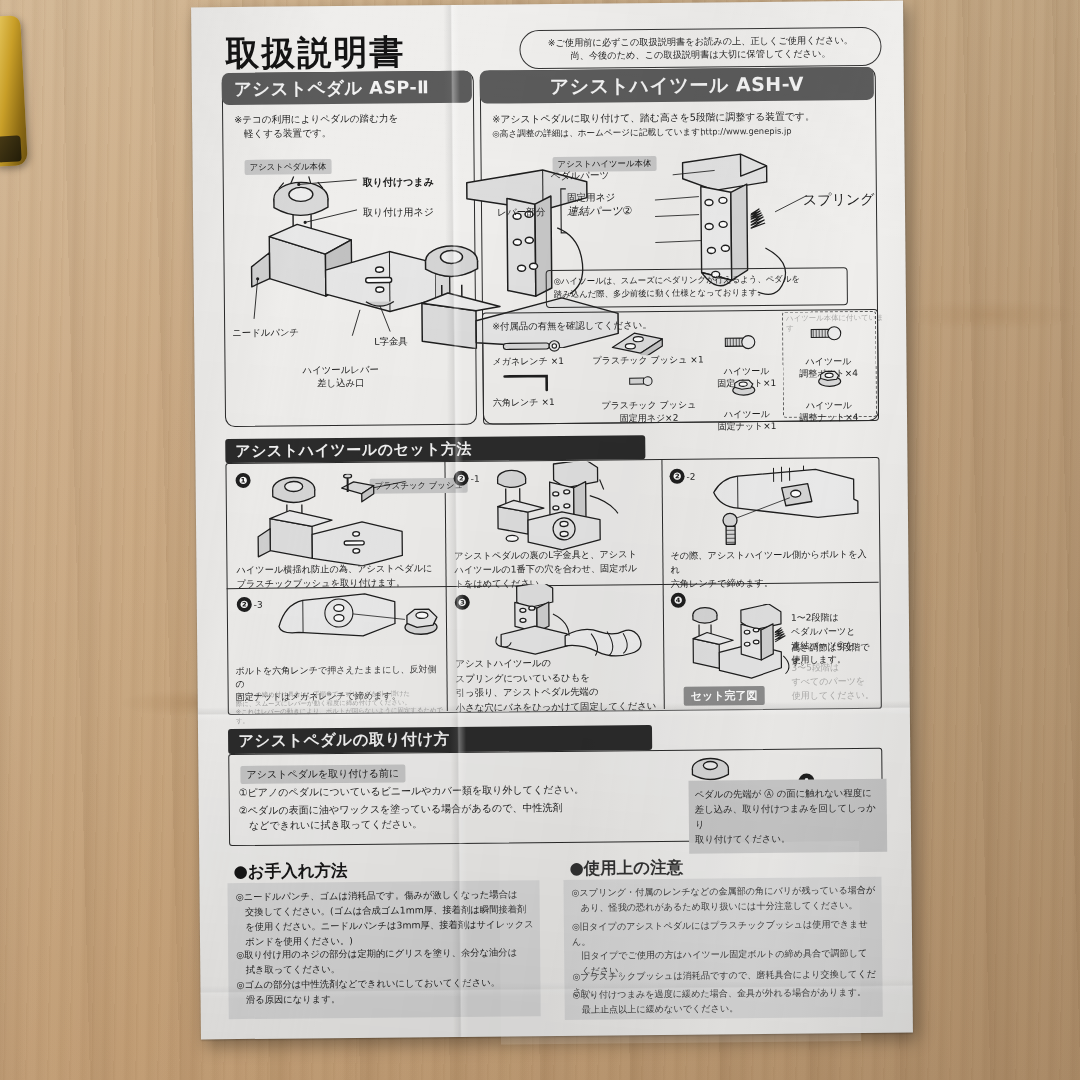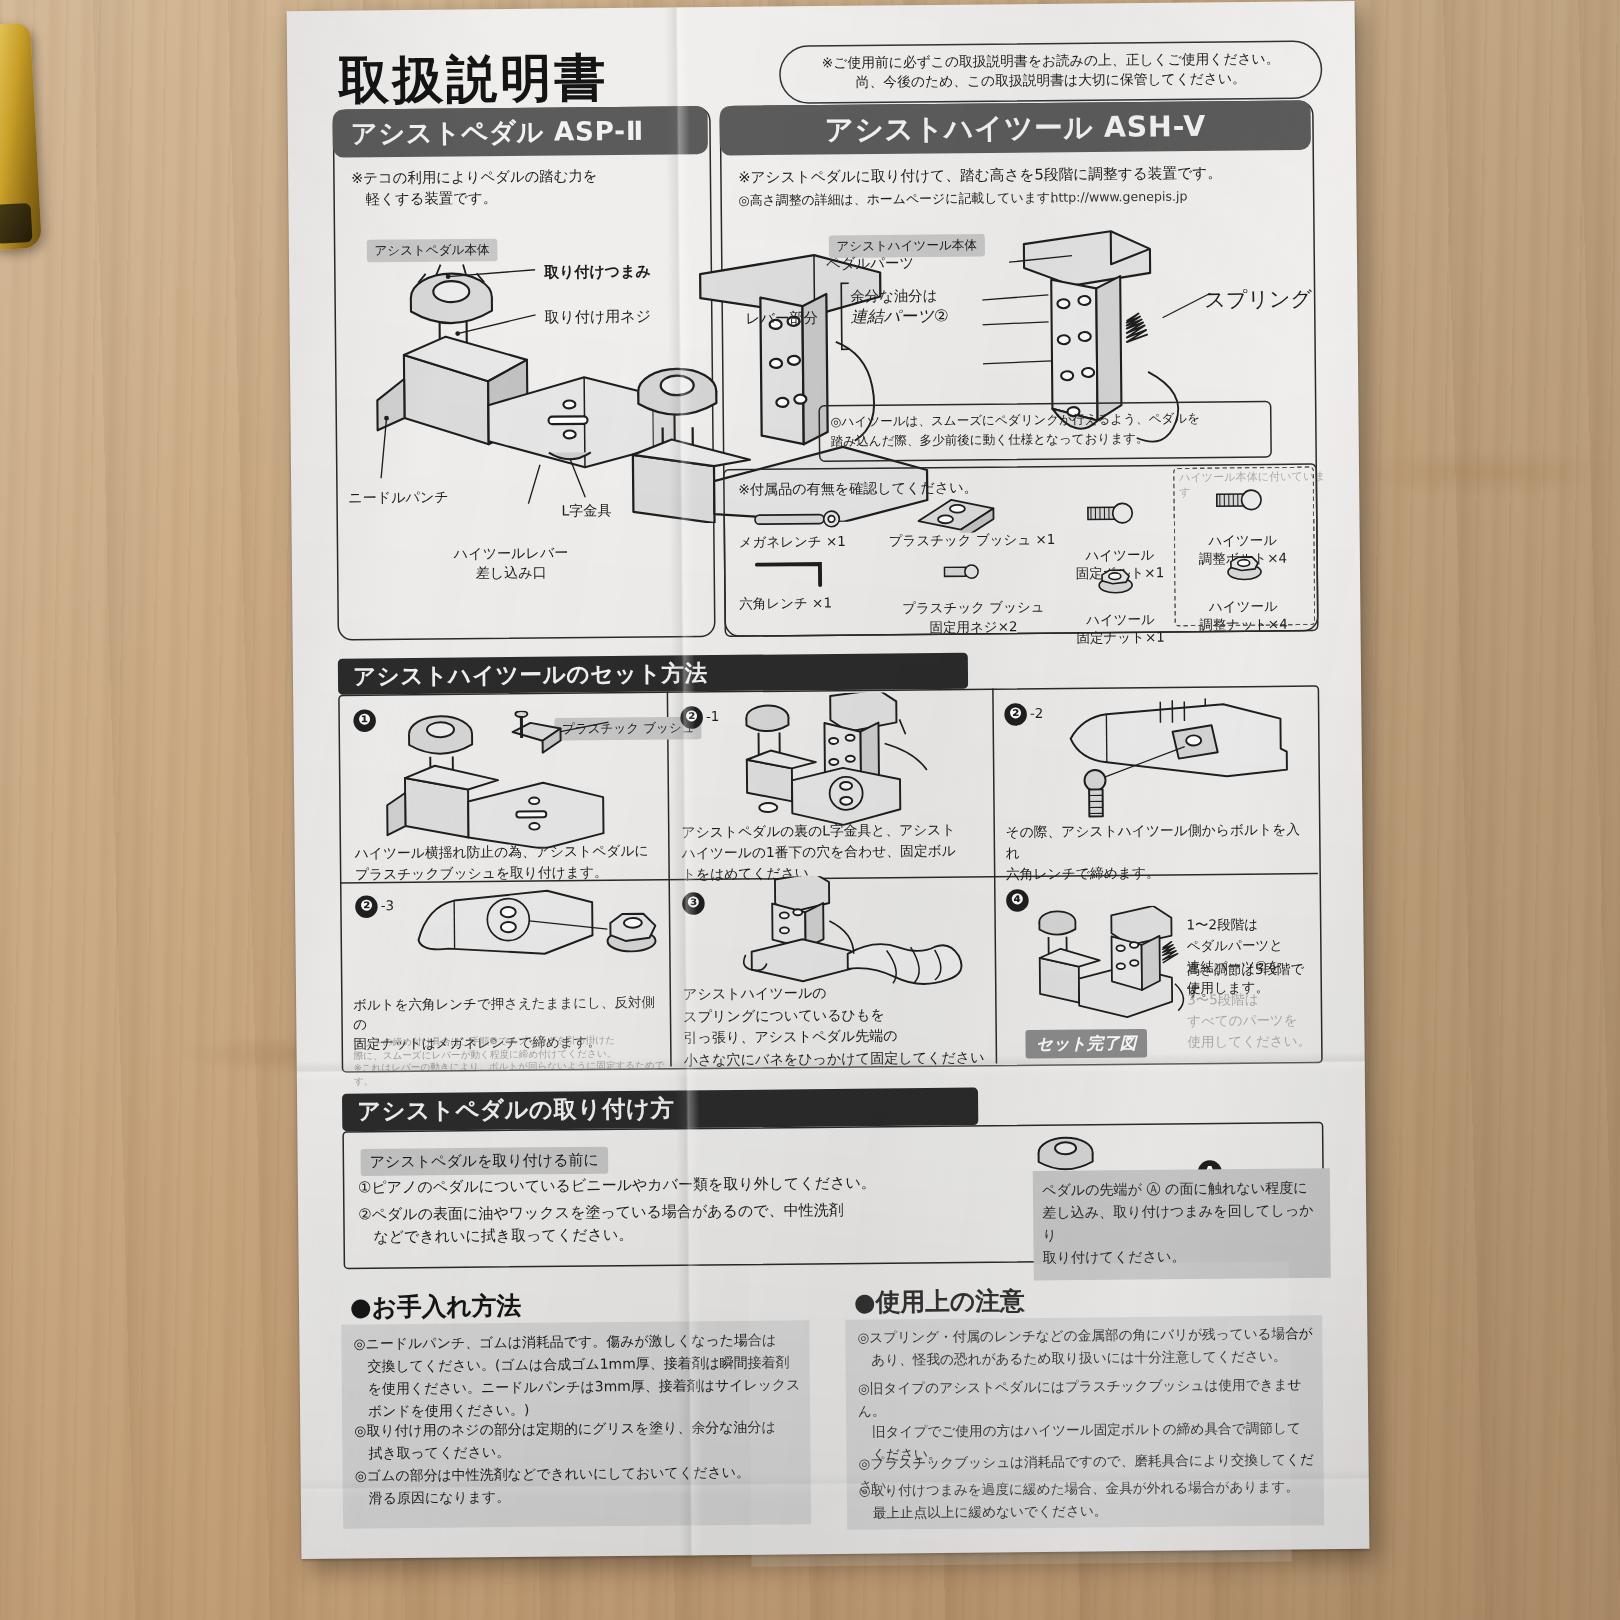--- a/index.html
+++ b/index.html
@@ -253,21 +253,21 @@
             <path d="M-14 48 L44 44"></path>
             <path d="M-14 64 L44 62"></path>
             <path d="M-14 90 L46 88"></path>
             <path d="M60 18 L18 22"></path>
             <path d="M120 60 L152 44"></path>
           </g>
         </svg>
 
         <div class="t" style="left:336px;top:146px;font-size:9.6px;">ペダルパーツ</div>
         <div class="t" style="left:282px;top:182px;font-size:9.6px;">レバー部分</div>
-        <div class="t" style="left:352px;top:168px;font-size:9.6px;">余分な油分は</div>
+        <div class="t" style="left:352px;top:168px;font-size:9.6px;">固定用ネジ</div>
         <div class="t" style="left:352px;top:180px;font-size:11px;font-style:italic;">連結パーツ②</div>
         <div class="t" style="left:588px;top:170px;font-size:14px;">スプリング</div>
 
         <svg style="position:absolute;left:344px;top:164px;" width="8" height="46">
           <path d="M7 1 L2 1 L2 45 L7 45" stroke="#1e1e1e" stroke-width="1.1" fill="none"></path>
         </svg>
 
         <div class="framebox" style="left:330px;top:246px;width:300px;height:36px;border-radius:4px;border-width:1.2px;"></div>
         <div class="t" style="left:338px;top:251px;width:292px;font-size:8.4px;line-height:1.5;white-space:pre-line;">◎ハイツールは、スムーズにペダリングが行えるよう、ペダルを
 踏み込んだ際、多少前後に動く仕様となっております。</div>
@@ -538,21 +538,21 @@
             <path d="M56 20 L56 50 L76 56 L76 26 Z" fill="#ececec"></path>
             <path d="M76 26 L88 20 L88 50 L76 56 Z" fill="#d2d2d2"></path>
             <ellipse cx="62" cy="28" rx="2.8" ry="1.9" fill="#fff"></ellipse>
             <ellipse cx="71" cy="26" rx="2.8" ry="1.9" fill="#fff"></ellipse>
             <ellipse cx="62" cy="40" rx="2.8" ry="1.9" fill="#fff"></ellipse>
             <ellipse cx="71" cy="38" rx="2.8" ry="1.9" fill="#fff"></ellipse>
             <path d="M90 28 l6 -4 l-6 5 l7 -3 l-7 5 l8 -3 l-8 5 l9 -3 l-9 6 l10 -4 l-10 6" stroke-width="1"></path>
             <path d="M98 52 q10 10 2 18" stroke-width="1"></path>
           </g>
         </svg>
-        <div class="t" style="left:464px;top:662px;font-style:italic;">
+        <div class="t" style="left:464px;top:662px;">
           <span class="tag" style="font-size:11px;padding:2px 7px;background:#8d8d8d;color:#fff;font-weight:700;">セット完了図</span>
         </div>
         <div class="t" style="left:572px;top:572px;width:86px;font-size:9px;line-height:1.5;margin-top:48px;">高さ調節は5段階です。</div>
         <div class="t" style="left:572px;top:590px;width:86px;font-size:9px;line-height:1.55;white-space:pre-line;">1〜2段階は
 ペダルパーツと
 連結パーツ②を
 使用します。</div>
         <div class="t faded" style="left:572px;top:640px;width:90px;font-size:9px;line-height:1.55;white-space:pre-line;">3〜5段階は
 すべてのパーツを
 使用してください。</div>

